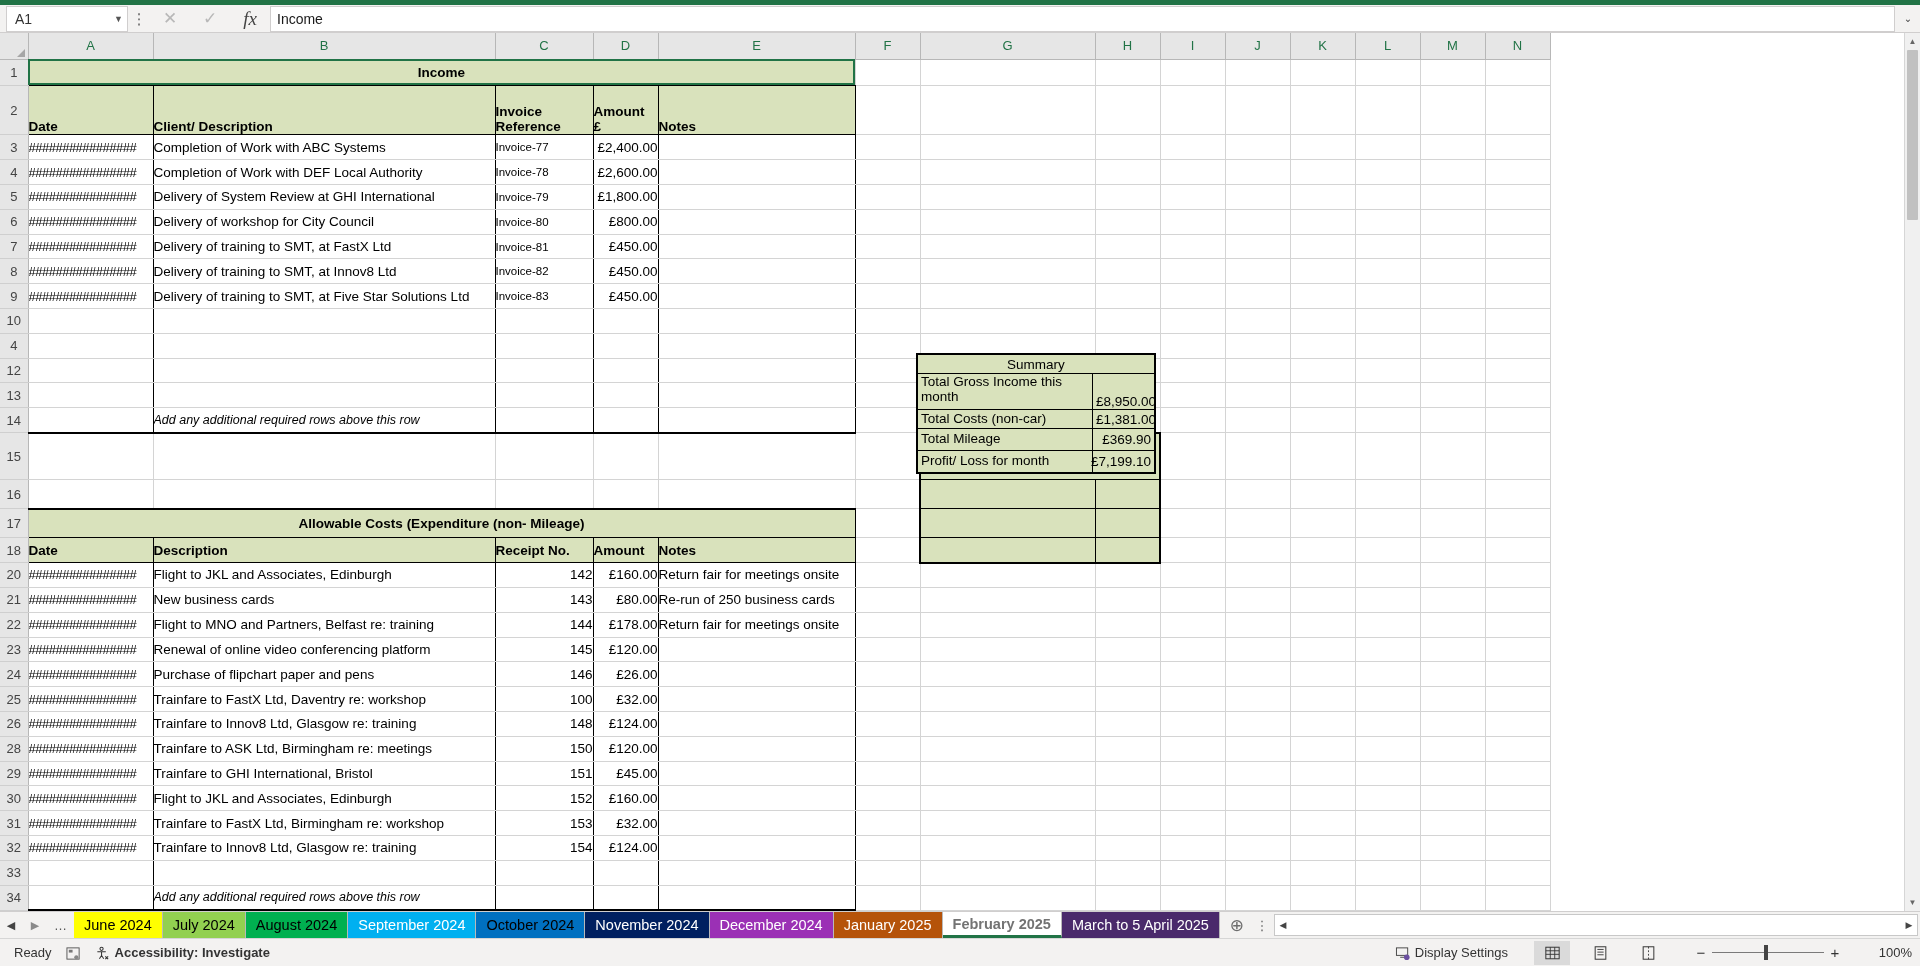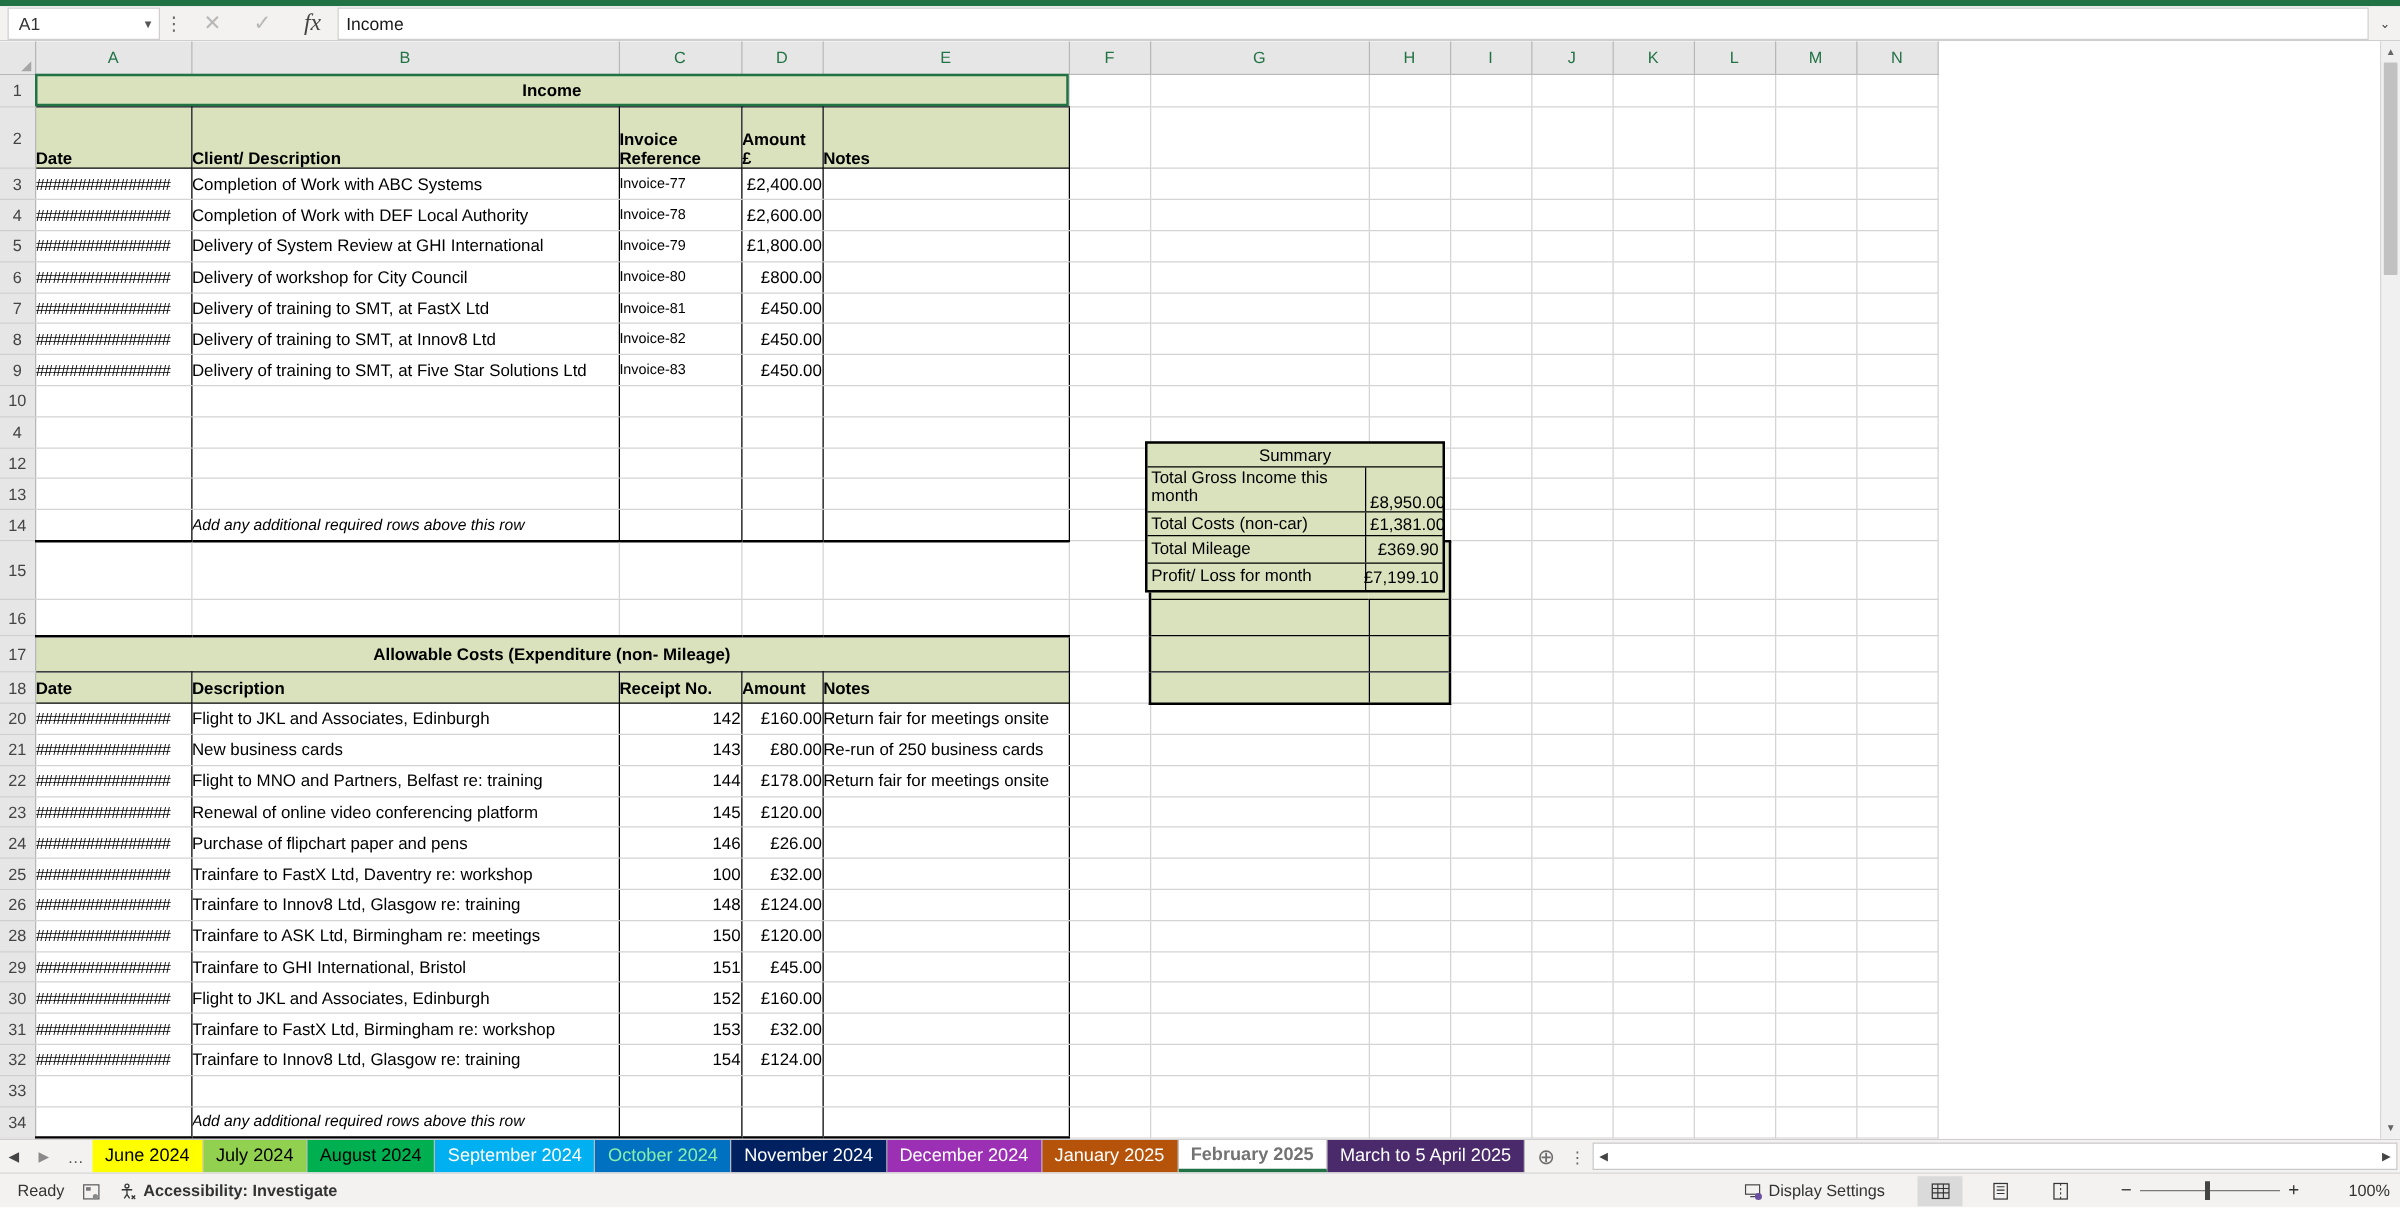--- a/index.html
+++ b/index.html
@@ -829,21 +829,21 @@
         </div>
         <div class="tab" style="background: rgb(146, 208, 80); color: rgb(0, 0, 0);">
           <span>July 2024</span>
         </div>
         <div class="tab" style="background: rgb(0, 176, 80); color: rgb(0, 0, 0);">
           <span>August 2024</span>
         </div>
         <div class="tab" style="background: rgb(0, 176, 240); color: rgb(255, 255, 255);">
           <span>September 2024</span>
         </div>
-        <div class="tab" style="background: rgb(0, 112, 192); color: #86efac;">
+        <div class="tab" style="background: rgb(0, 112, 192); color: #000000;">
           <span>October 2024</span>
         </div>
         <div class="tab" style="background: rgb(0, 32, 96); color: rgb(255, 255, 255);">
           <span>November 2024</span>
         </div>
         <div class="tab" style="background: rgb(155, 48, 181); color: rgb(255, 255, 255);">
           <span>December 2024</span>
         </div>
         <div class="tab" style="background: rgb(181, 83, 10); color: rgb(255, 255, 255);">
           <span>January 2025</span>

